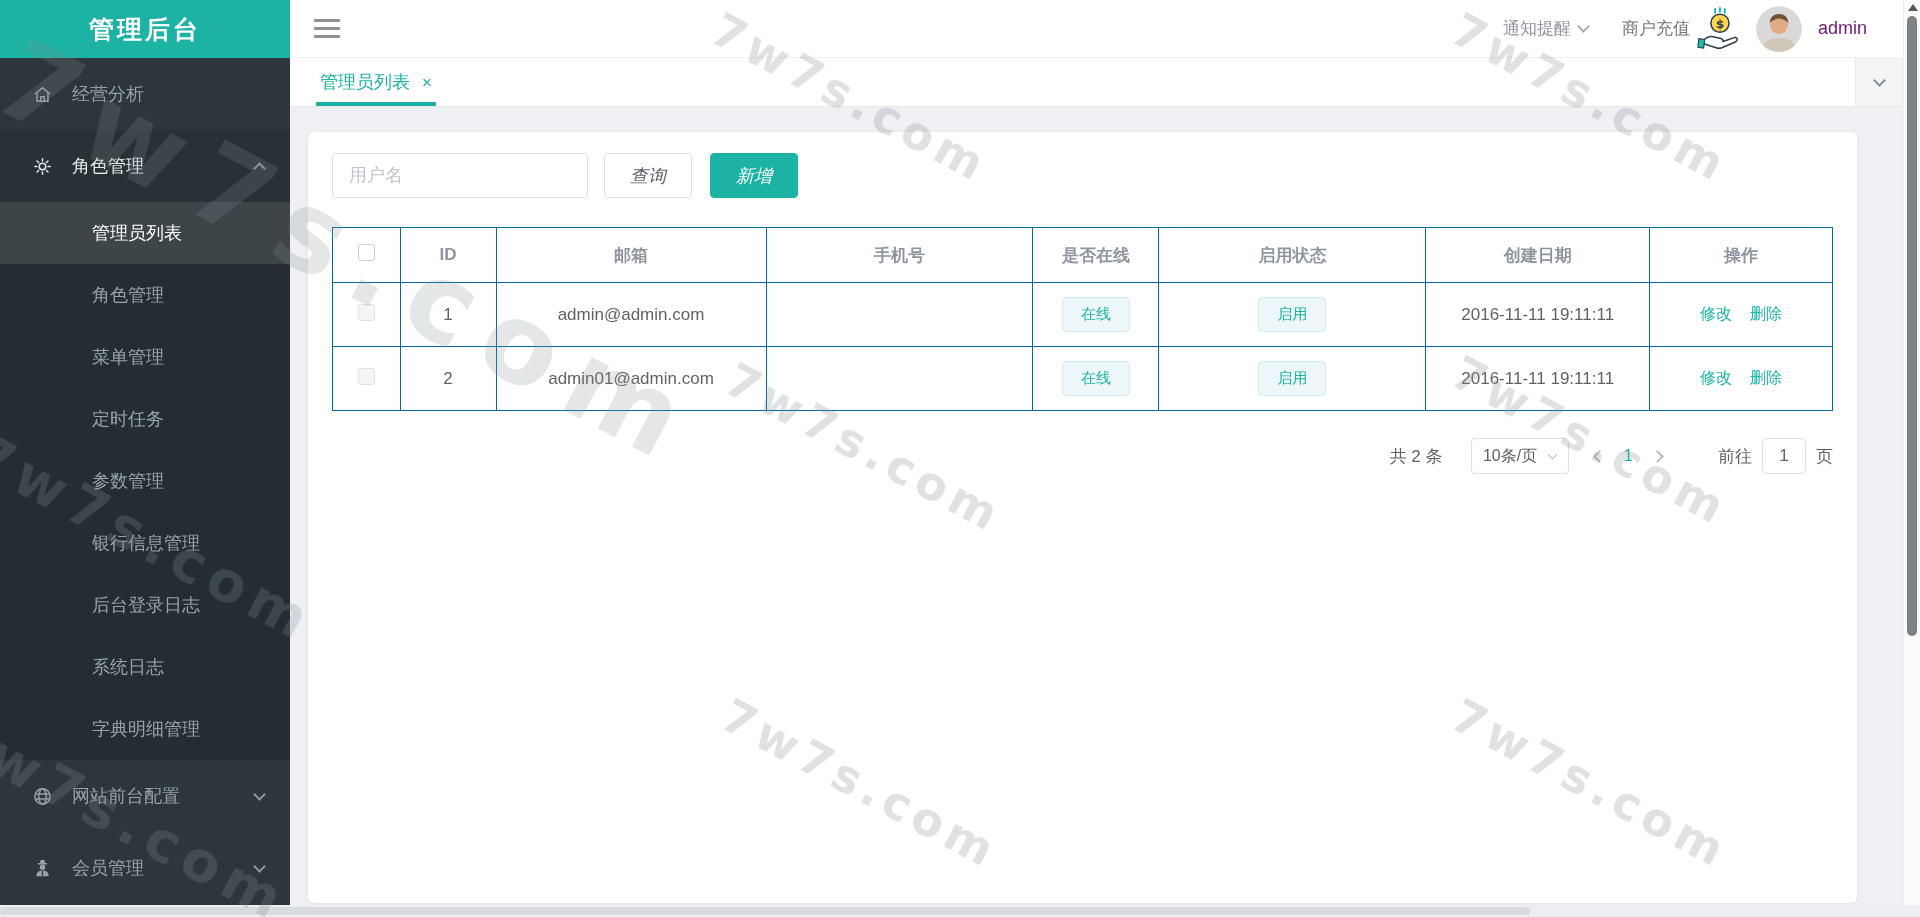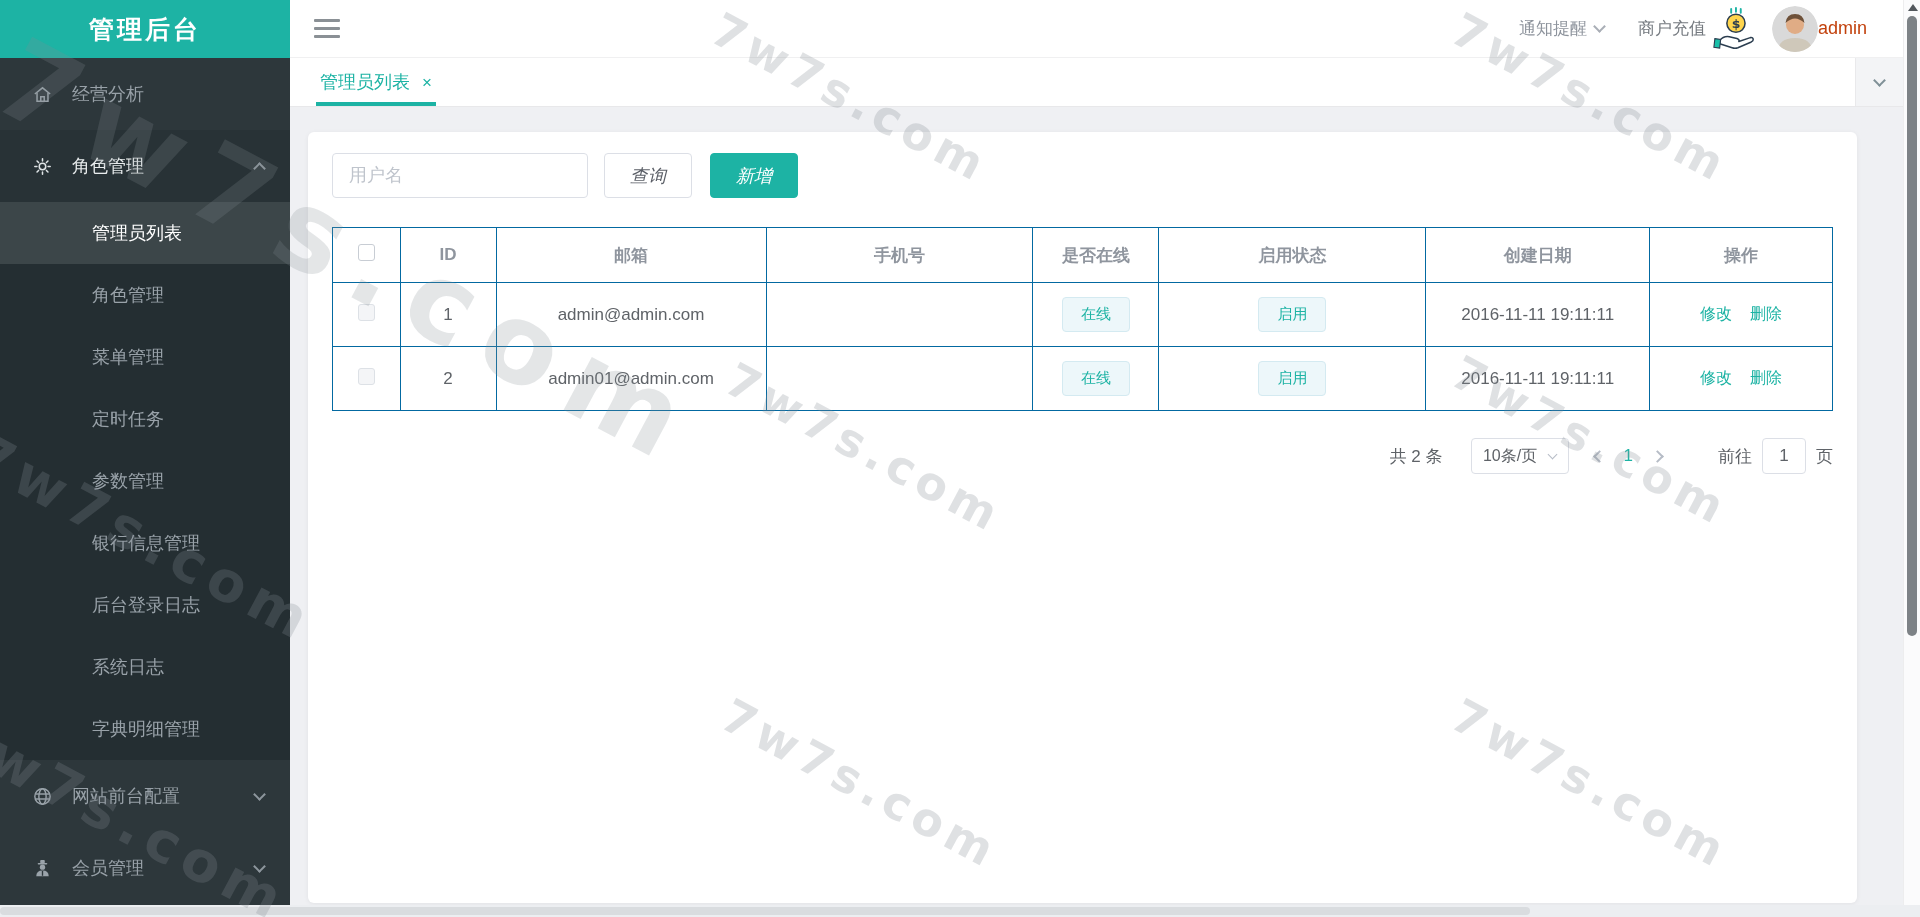--- a/index.html
+++ b/index.html
@@ -38,21 +38,21 @@
             padding:0 36px 0 24px; border-bottom:1px solid #f0f0f1;
             box-shadow:0 1px 2px rgba(0,0,0,0.03); }
   .hamburger { width:26px; display:flex; flex-direction:column; gap:5px; cursor:pointer; }
   .hamburger i { display:block; height:3px; background:#8a9095; border-radius:1px; }
   .topbar-right { margin-left:auto; display:flex; align-items:center; font-size:17px; color:#8d939c; }
   .notice { display:flex; align-items:center; gap:8px; cursor:pointer; }
   .notice .chev { color:#a9aeb6; }
   .recharge { margin-left:34px; color:#74797f; cursor:pointer; }
   .coin-ico { margin-left:6px; cursor:pointer; display:flex; }
   .avatar { width:46px; height:46px; border-radius:50%; overflow:hidden; margin-left:14px; cursor:pointer; flex:none; }
-  .admin-name { margin-left:0; color:#c2410c; font-size:18px; cursor:pointer; }
+  .admin-name { margin-left:16px; color:#701a75; font-size:18px; cursor:pointer; }
 
   .tabbar { height:49px; background:#fff; border-bottom:1px solid #e8e8ea;
             box-shadow:0 2px 3px rgba(0,0,0,0.04); display:flex; align-items:stretch; }
   .tab { margin-left:26px; display:flex; align-items:center; gap:12px; color:#1db3a4;
          font-size:18px; position:relative; padding:0 4px; cursor:pointer; }
   .tab::after { content:""; position:absolute; left:0; right:0; bottom:0; height:4px; background:#1db3a4; }
   .tab-close { font-size:17px; line-height:1; cursor:pointer; }
   .tabbar-corner { margin-left:auto; width:48px; background:#f3f4f6; border-left:1px solid #e9e9eb;
                    display:flex; align-items:center; justify-content:center; color:#7f9097; cursor:pointer; }
 

